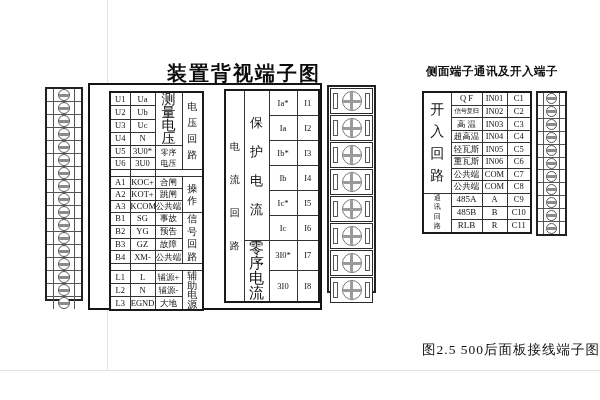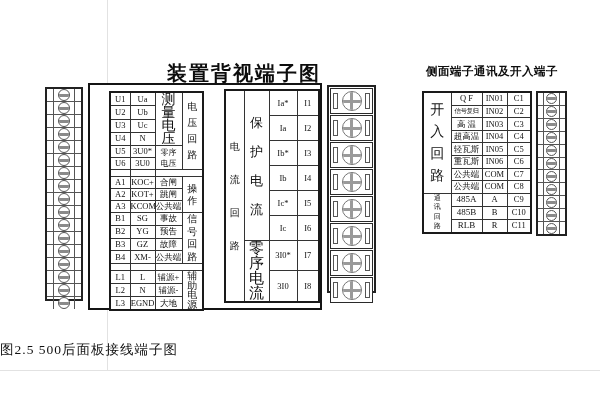--- a/index.html
+++ b/index.html
@@ -6,21 +6,21 @@
   .page{position:relative;width:600px;height:400px;background:#ffffff;overflow:hidden;
         font-family:"Liberation Sans","DejaVu Sans",sans-serif;color:#111;}
   
   .artifact-v{position:absolute;left:107px;top:0;width:1px;height:371px;background:#e2e2e2;}
   .artifact-h{position:absolute;left:0;top:370px;width:600px;height:1px;background:#e2e2e2;}
 
   .main-title{position:absolute;left:151px;top:44px;margin:16px;font-size:20px;font-weight:bold;
               letter-spacing:2px;color:#0d0d0d;}
   .side-title{position:absolute;left:426px;top:64px;margin:0;font-size:11.5px;font-weight:bold;
               letter-spacing:0.5px;color:#0d0d0d;}
-  .caption{position:absolute;left:0;top:341px;width:600px;text-align:left;
+  .caption{position:absolute;left:0;top:341px;width:600px;text-align:right;
            font-family:"Liberation Serif","DejaVu Serif",serif;font-size:13.5px;letter-spacing:1px;}
 
   
   .strip{position:absolute;border:2px solid #222;box-sizing:border-box;display:flex;flex-direction:column;background:#fff;}
   .strip-left{left:45px;top:87px;width:38px;height:214px;}
   .strip-side{left:536px;top:91px;width:31px;height:145px;}
   .strip-row{flex:1;display:flex;border-bottom:1px solid #555;}
   .strip-row:last-child{border-bottom:none;}
   .side-cell{display:block;border-left:1px solid #555;border-right:1px solid #555;}
   .strip-left .side-cell{width:6px;}

